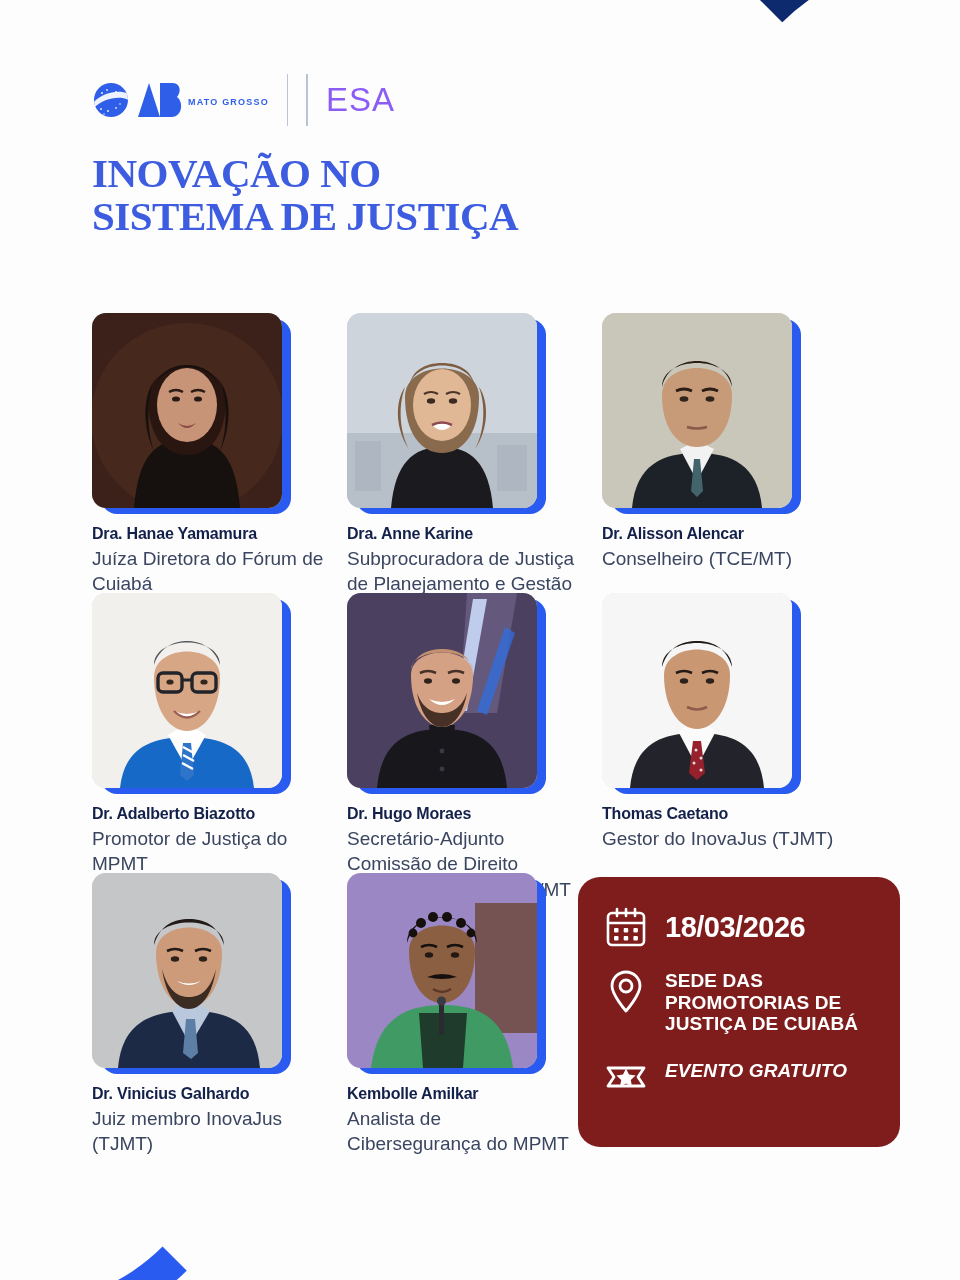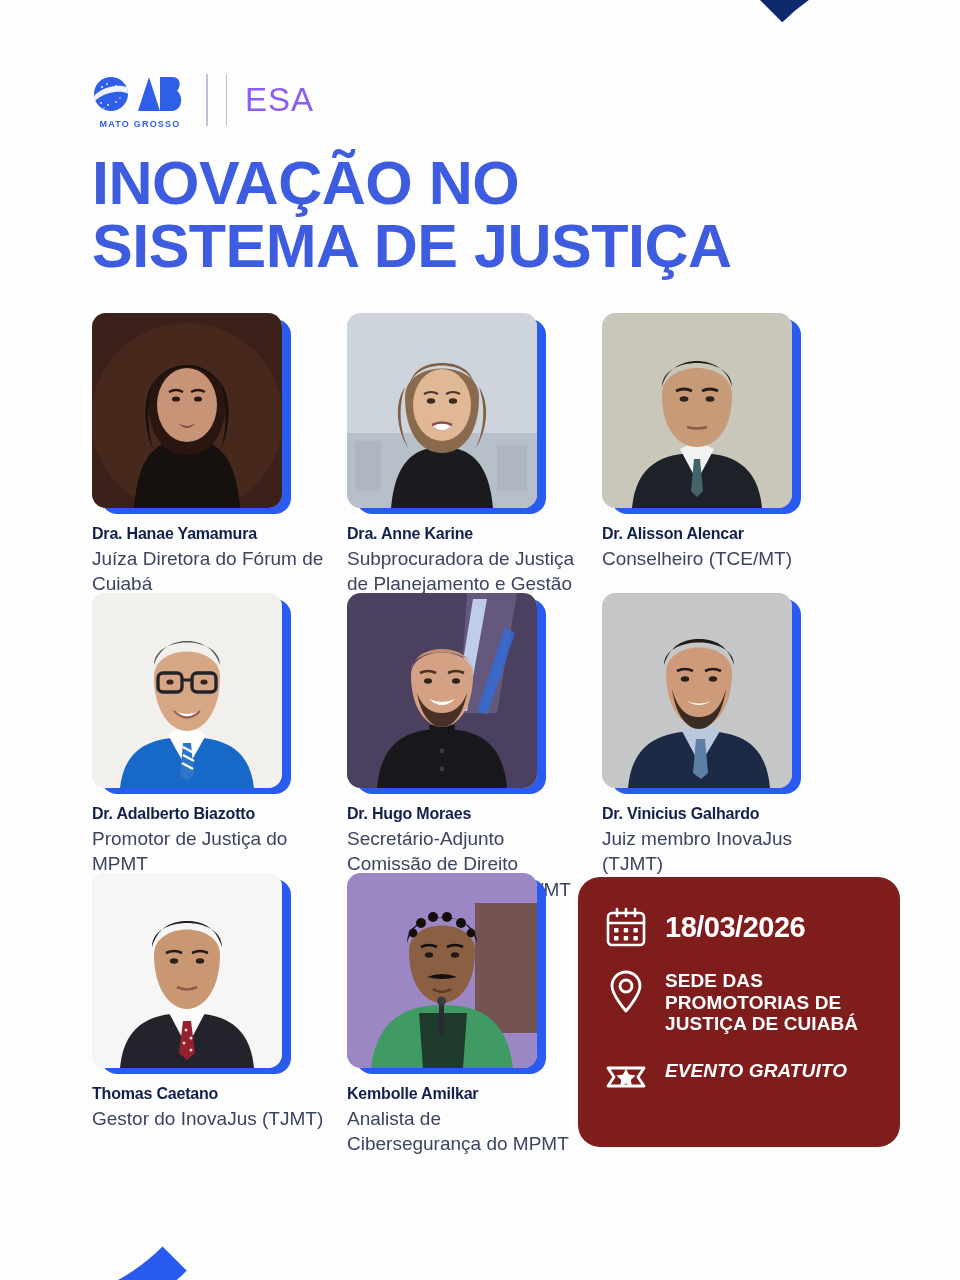--- a/index.html
+++ b/index.html
@@ -74,21 +74,21 @@
   
   #logo-bar {
     position: absolute;
     top: 68px;
     left: 92px;
     display: flex;
     align-items: center;
     gap: 18px;
     height: 64px;
   }
-  #oab-logo { display: flex; flex-direction: column; align-items: center; }
+  #oab-logo { display: flex; align-items: center; }
   #oab-mark { display: block; }
   #oab-state {
     font-size: 9px;
     font-weight: 700;
     letter-spacing: 1.2px;
     color: #2f5fe8;
     margin-top: 3px;
     font-family: "Liberation Sans", sans-serif;
   }
   .divider-v {
@@ -109,25 +109,26 @@
     color: #8b5cf6;
     letter-spacing: 1px;
   }
 
   
   #title {
     position: absolute;
     top: 152px;
     left: 92px;
     width: 700px;
-    font-size: 61px;
+    font-size: 41px;
     font-weight: 700;
     line-height: 1.04;
     color: #3d5ce0;
     letter-spacing: -0.5px;
+    font-family: Liberation Serif, serif;
   }
   #title .line { display: block; white-space: nowrap; }
 
   
   #grid {
     position: absolute;
     top: 313px;
     left: 92px;
     width: 780px;
     display: grid;
@@ -395,64 +396,64 @@
       </div>
       <div class="sp-name">Dr. Hugo Moraes</div>
       <div class="sp-role">Secretário-Adjunto Comissão de Direito Administrativo da OAB/MT</div>
     </div>
 
     <div class="speaker">
       <div class="photo-wrap">
         <div class="photo-frame"></div>
         <div class="photo">
           <svg viewBox="0 0 190 195" preserveAspectRatio="xMidYMid slice">
-            <rect width="190" height="195" fill="#c5c6c8"></rect>
-            <path d="M26 195 C30 150 58 138 98 138 C138 138 164 150 168 195 Z" fill="#1d2a46"></path>
-            <path d="M80 138 L98 172 L118 138 L108 132 L90 132 Z" fill="#b9c8dc"></path>
-            <path d="M94 146 L103 146 L106 180 L99 186 L91 180 Z" fill="#5d7fa6"></path>
-            <path d="M64 80 C64 46 130 46 130 80 C130 114 114 134 97 134 C80 134 64 114 64 80 Z" fill="#cd9b79"></path>
-            <path d="M62 72 C62 42 132 42 132 72 C126 52 112 46 97 46 C82 46 68 52 62 72 Z" fill="#221a16"></path>
-            <path d="M70 96 C74 124 86 136 97 136 C108 136 120 124 124 96 C118 118 108 124 97 124 C86 124 76 118 70 96 Z" fill="#3b2c23"></path>
-            <ellipse cx="83" cy="86" rx="4.2" ry="2.8" fill="#2b201a"></ellipse>
-            <ellipse cx="111" cy="86" rx="4.2" ry="2.8" fill="#2b201a"></ellipse>
-            <path d="M75 78 Q83 74 91 78" stroke="#221a16" stroke-width="2.6" fill="none"></path>
-            <path d="M103 78 Q111 74 119 78" stroke="#221a16" stroke-width="2.6" fill="none"></path>
-            <path d="M85 108 Q97 116 109 108 Q97 113 85 108 Z" fill="#ffffff"></path>
-          </svg>
-        </div>
-      </div>
-      <div class="sp-name">Dr. Vinicius Galhardo</div>
-      <div class="sp-role">Juiz membro InovaJus (TJMT)</div>
-    </div>
-
-    <div class="speaker">
-      <div class="photo-wrap">
-        <div class="photo-frame"></div>
-        <div class="photo">
-          <svg viewBox="0 0 190 195" preserveAspectRatio="xMidYMid slice">
             <rect width="190" height="195" fill="#f6f6f6"></rect>
             <path d="M28 195 C32 152 58 140 95 140 C132 140 158 152 162 195 Z" fill="#23242b"></path>
             <path d="M76 138 L95 174 L114 138 L104 132 L86 132 Z" fill="#fbfbfb"></path>
             <path d="M91 148 L99 148 L103 180 L95 187 L87 180 Z" fill="#96202b"></path>
             <circle cx="94" cy="157" r="1.5" fill="#e6dcdc"></circle>
               <circle cx="99" cy="165" r="1.5" fill="#e6dcdc"></circle>
             <circle cx="92" cy="170" r="1.5" fill="#e6dcdc"></circle>
               <circle cx="99" cy="177" r="1.5" fill="#e6dcdc"></circle>
             <path d="M62 82 C62 48 128 48 128 82 C128 116 112 136 95 136 C78 136 62 116 62 82 Z" fill="#c99873"></path>
             <path d="M60 74 C60 42 130 42 130 74 C124 54 110 48 95 48 C80 48 66 54 60 74 Z" fill="#241b17"></path>
             <ellipse cx="82" cy="88" rx="4.2" ry="2.8" fill="#2d211b"></ellipse>
             <ellipse cx="108" cy="88" rx="4.2" ry="2.8" fill="#2d211b"></ellipse>
             <path d="M74 80 Q82 76 90 80" stroke="#241b17" stroke-width="2.6" fill="none"></path>
             <path d="M100 80 Q108 76 116 80" stroke="#241b17" stroke-width="2.6" fill="none"></path>
             <path d="M85 114 Q95 119 105 114" stroke="#8e5b4c" stroke-width="2.6" fill="none"></path>
           </svg>
         </div>
       </div>
       <div class="sp-name">Thomas Caetano</div>
       <div class="sp-role">Gestor do InovaJus (TJMT)</div>
+    </div>
+
+    <div class="speaker">
+      <div class="photo-wrap">
+        <div class="photo-frame"></div>
+        <div class="photo">
+          <svg viewBox="0 0 190 195" preserveAspectRatio="xMidYMid slice">
+            <rect width="190" height="195" fill="#c5c6c8"></rect>
+            <path d="M26 195 C30 150 58 138 98 138 C138 138 164 150 168 195 Z" fill="#1d2a46"></path>
+            <path d="M80 138 L98 172 L118 138 L108 132 L90 132 Z" fill="#b9c8dc"></path>
+            <path d="M94 146 L103 146 L106 180 L99 186 L91 180 Z" fill="#5d7fa6"></path>
+            <path d="M64 80 C64 46 130 46 130 80 C130 114 114 134 97 134 C80 134 64 114 64 80 Z" fill="#cd9b79"></path>
+            <path d="M62 72 C62 42 132 42 132 72 C126 52 112 46 97 46 C82 46 68 52 62 72 Z" fill="#221a16"></path>
+            <path d="M70 96 C74 124 86 136 97 136 C108 136 120 124 124 96 C118 118 108 124 97 124 C86 124 76 118 70 96 Z" fill="#3b2c23"></path>
+            <ellipse cx="83" cy="86" rx="4.2" ry="2.8" fill="#2b201a"></ellipse>
+            <ellipse cx="111" cy="86" rx="4.2" ry="2.8" fill="#2b201a"></ellipse>
+            <path d="M75 78 Q83 74 91 78" stroke="#221a16" stroke-width="2.6" fill="none"></path>
+            <path d="M103 78 Q111 74 119 78" stroke="#221a16" stroke-width="2.6" fill="none"></path>
+            <path d="M85 108 Q97 116 109 108 Q97 113 85 108 Z" fill="#ffffff"></path>
+          </svg>
+        </div>
+      </div>
+      <div class="sp-name">Dr. Vinicius Galhardo</div>
+      <div class="sp-role">Juiz membro InovaJus (TJMT)</div>
     </div>
 
     <div class="speaker">
       <div class="photo-wrap">
         <div class="photo-frame"></div>
         <div class="photo">
           <svg viewBox="0 0 190 195" preserveAspectRatio="xMidYMid slice">
             <rect width="190" height="195" fill="#9b87c4"></rect>
             <rect x="128" y="30" width="62" height="130" fill="#6e4a3e" opacity="0.85"></rect>
             <path d="M24 195 C30 148 56 132 96 132 C136 132 160 148 166 195 Z" fill="#3f9b63"></path>

